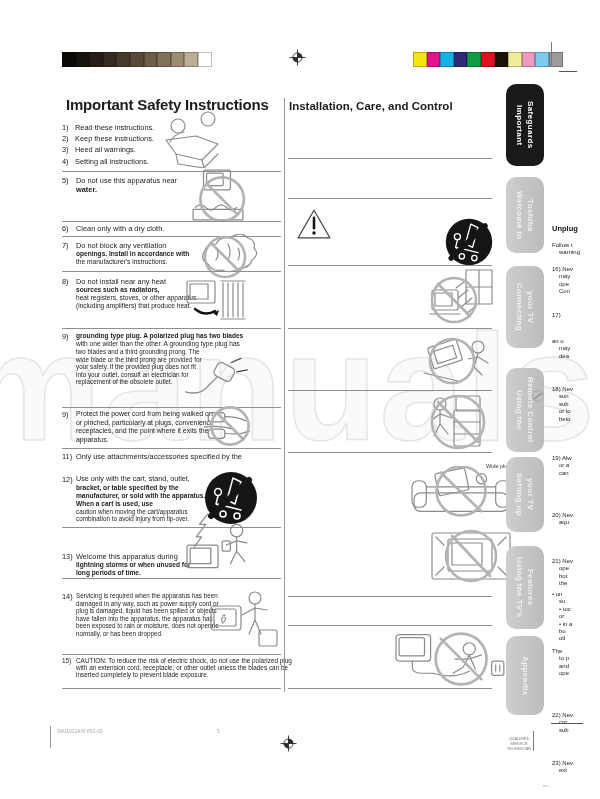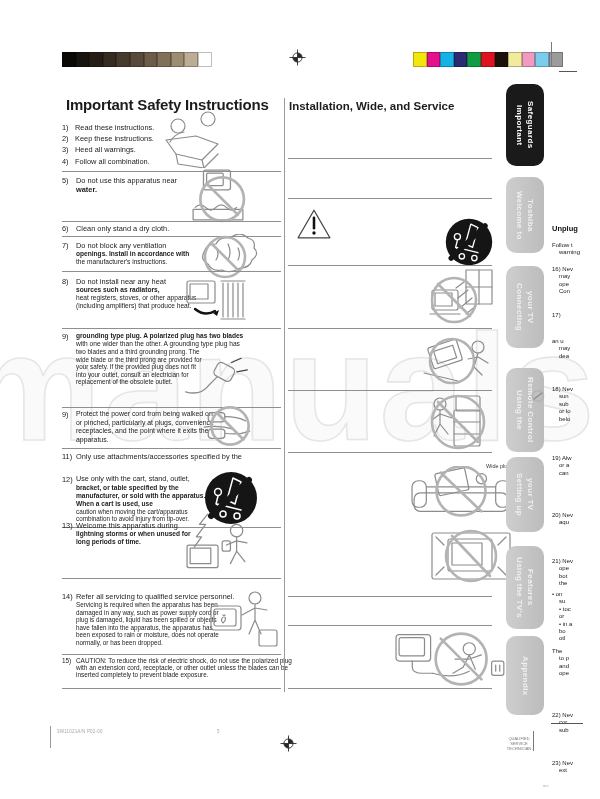--- a/index.html
+++ b/index.html
@@ -110,21 +110,21 @@
   </div>
 <div class="vline" style="left:551px;top:42px;height:25px"></div>
 <div class="hline" style="left:559px;top:71px;width:18px"></div>
 
 <div class="title">Important Safety Instructions</div>
 
 <div class="basics abs s1" style="left:62px;top:123px;width:150px">
   <div class="bli"><span class="n">1)</span><span>Read these instructions.</span></div>
   <div class="bli"><span class="n">2)</span><span>Keep these instructions.</span></div>
   <div class="bli"><span class="n">3)</span><span>Heed all warnings.</span></div>
-  <div class="bli"><span class="n">4)</span><span>Follow all combination.</span></div>
+  <div class="bli"><span class="n">4)</span><span>Setting all instructions.</span></div>
 </div>
 <svg class="sk" style="left:146px;top:110px" width="88" height="58" viewBox="0 0 84 58">
   <circle cx="30" cy="16" r="7"></circle>
     <circle cx="60" cy="9" r="7"></circle>
   <path d="M36 22 q-10 2 -14 10"></path>
   <path d="M18 30 l10 14 26 6 16 -16 -22 -8 z"></path>
   <path d="M28 44 l2 10 26 4 14 -14"></path>
     <path d="M54 50 l2 8"></path>
 </svg>
 <div class="rule" style="left:62px;top:171px;width:219px"></div>
@@ -139,21 +139,21 @@
     <rect x="19" y="5" width="16" height="12" rx="1"></rect>
   <path d="M6 40 h48 v10 h-48 z"></path>
   <path d="M8 38 q5 -5 10 0 q5 5 10 0 q5 -5 10 0 q5 5 10 0"></path>
   <circle cx="34" cy="30" r="21" class="ring"></circle>
     <path d="M19 15 L49 45" class="ring"></path>
 </svg>
 <div class="rule" style="left:62px;top:221px;width:219px"></div>
 
 <div class="li" style="left:62px;top:224px;width:210px">
   <span class="n">6)</span>
-  <span class="t s1">Clean only stand a dry cloth.</span>
+  <span class="t s1">Clean only with a dry cloth.</span>
 </div>
 <div class="rule" style="left:62px;top:236px;width:219px"></div>
 
 <div class="li" style="left:62px;top:241px;width:145px">
   <span class="n">7)</span>
   <span class="t s1">Do not block any ventilation</span>
   <span class="t s2 b">openings. Install in accordance with</span>
   <span class="t s2">the manufacturer's instructions.</span>
 </div>
 <svg class="sk" style="left:192px;top:234px" width="66" height="46" viewBox="0 0 62 46">
@@ -223,59 +223,58 @@
   <path d="M30 8 l8 4 -6 22 -8 -4 z" class="fwhite"></path>
   <path d="M14 34 l24 6" class="fwhite"></path>
   <circle cx="20" cy="44" r="3" class="fwhite"></circle>
     <circle cx="34" cy="46" r="3" class="fwhite"></circle>
   <circle cx="15" cy="22" r="3.4" class="fwhite"></circle>
     <path d="M15 26 l-2 8 6 4" class="fwhite"></path>
   <path d="M8 46 L46 10" class="band"></path>
 </svg>
 <div class="rule" style="left:62px;top:527px;width:219px"></div>
 
-<div class="li" style="left:62px;top:521px;width:120px">
+<div class="li" style="left:62px;top:552px;width:120px">
   <span class="n">13)</span>
   <span class="t s1">Welcome this apparatus during</span>
   <span class="t s2 b">lightning storms or when unused for long periods of time.</span>
 </div>
 <svg class="sk" style="left:176px;top:512px" width="82" height="64" viewBox="0 0 78 62">
   <path d="M30 2 l-8 10 h6 l-9 12 h5 l-7 10"></path>
   <rect x="10" y="32" width="30" height="22" rx="2"></rect>
     <rect x="13" y="35" width="20" height="15"></rect>
   <circle cx="58" cy="18" r="6"></circle>
   <path d="M58 24 v14 l-6 12 M58 38 l8 10 M58 28 l-10 4 M58 28 l10 2"></path>
   <rect x="44" y="28" width="8" height="10" rx="2"></rect>
 </svg>
 <div class="rule" style="left:62px;top:578px;width:219px"></div>
 
 <div class="li" style="left:62px;top:592px;width:222px">
   <span class="n">14)</span>
-  <span class="t s1">Refer all servicing to qualified service personnel.</span>
   <span class="t s3" style="width:150px">Servicing is required when the apparatus has been damaged in any way, such as power supply cord or plug is damaged, liquid has been spilled or objects have fallen into the apparatus, the apparatus has been exposed to rain or moisture, does not operate normally, or has been dropped.</span>
 </div>
 <svg class="sk" style="left:208px;top:588px" width="72" height="62" viewBox="0 0 70 62">
   <rect x="2" y="18" width="30" height="24" rx="3"></rect>
     <rect x="5" y="21" width="22" height="17" rx="2"></rect>
   <path d="M14 27 q5 4 0 8 q-4 -3 2 -8"></path>
   <circle cx="46" cy="10" r="6"></circle>
   <path d="M46 16 v16 M46 20 l-13 7 M46 20 l12 2 M46 32 l-6 14 M46 32 l6 14"></path>
   <rect x="50" y="42" width="18" height="16" rx="2"></rect>
 </svg>
 <div class="rule" style="left:62px;top:654px;width:219px"></div>
 
 <div class="li" style="left:62px;top:657px;width:228px">
   <span class="n" style="font-size:6.4px">15)</span>
   <span class="t" style="font-size:6.4px;line-height:7.2px">CAUTION: To reduce the risk of electric shock, do not use the polarized plug with an extension cord, receptacle, or other outlet unless the blades can be inserted completely to prevent blade exposure.</span>
 </div>
 <div class="rule" style="left:62px;top:688px;width:219px"></div>
 
 <div class="vline" style="left:284px;top:98px;height:594px;background:#9a9a9a"></div>
 
-<div class="c-title">Installation, Wide, and Service</div>
+<div class="c-title">Installation, Care, and Control</div>
 
 <div class="rule" style="left:288px;top:158px;width:204px"></div>
 <div class="rule" style="left:288px;top:198px;width:204px"></div>
 
 <svg class="sk" style="left:296px;top:208px" width="36" height="32" viewBox="0 0 34 30">
   <path d="M17 2 L32 28 H2 Z" class="dark"></path>
   <path d="M17 9 v10" class="inkline"></path>
     <circle cx="17" cy="23.5" r="1.6" class="ink"></circle>
 </svg>
 <svg class="sk" style="left:444px;top:217px" width="50" height="50" viewBox="0 0 56 56">

